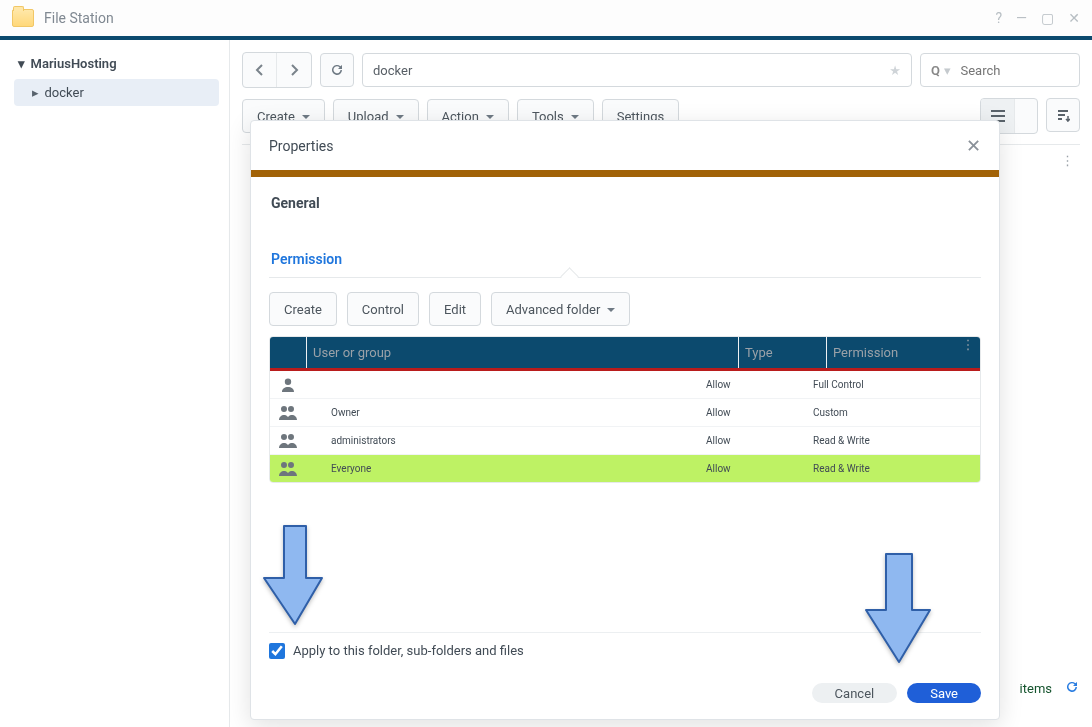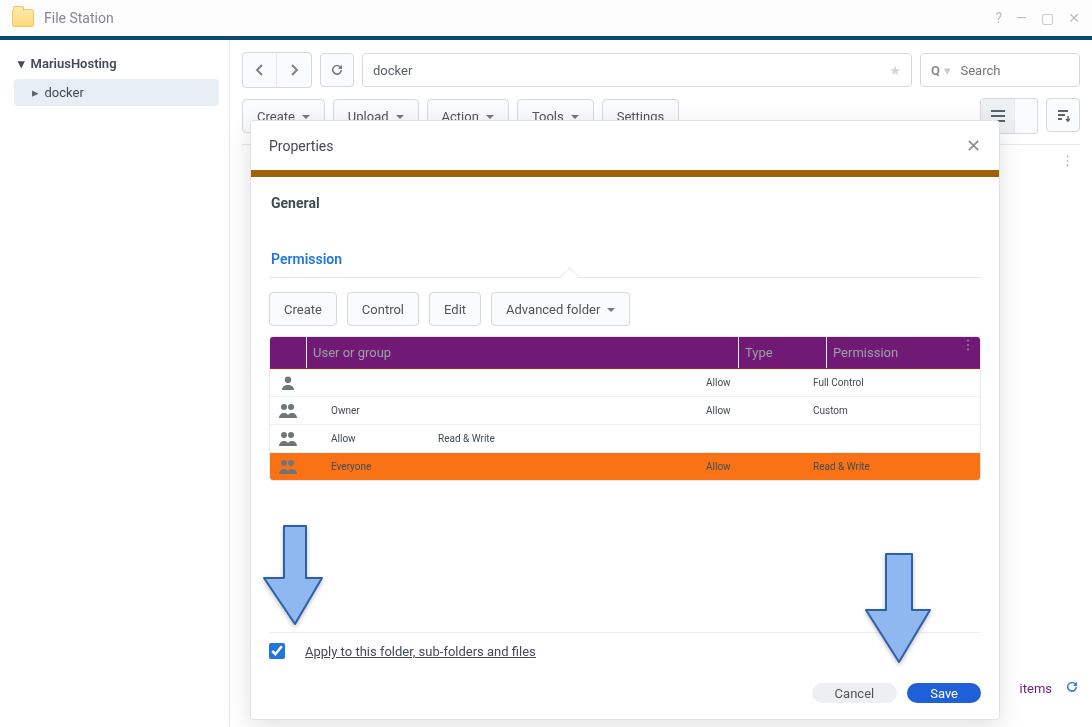--- a/index.html
+++ b/index.html
@@ -34,55 +34,55 @@
 
   .toolbar2 { display: flex; align-items: center; gap: 8px; margin-bottom: 10px; }
   .tbtn { height: 34px; border: 1px solid #d4d9dd; border-radius: 4px; background: #fafbfc; padding: 0 14px; display: flex; align-items: center; color: #4d565e; cursor: pointer; gap: 5px; }
   .tbtn .caret::after { content: ""; display: inline-block; border: 4px solid transparent; border-top-color: #6f7a84; margin-left: 2px; position: relative; top: 2px; }
   .toolbar2 .spacer { flex: 1; }
   .view-btns { display: flex; gap: 8px; }
 
   .file-area { border-top: 1px solid #e6e9eb; position: relative; height: 560px; }
 
   
-  .strip { position: absolute; right: 0; bottom: 6px; display: flex; align-items: center; gap: 12px; color: #701a75; font-size: 13px; }
+  .strip { position: absolute; right: 0; bottom: 6px; display: flex; align-items: center; gap: 12px; color: #14532d; font-size: 13px; }
   .strip .refresh { color: #2a7de1; }
 
   
   .modal { position: absolute; top: 120px; left: 250px; width: 750px; height: 600px; background: #fff; border: 1px solid #dfe3e7; border-radius: 4px; box-shadow: 0 6px 24px rgba(0,0,0,0.12); display: flex; flex-direction: column; }
   .modal-header { padding: 14px 18px; display: flex; justify-content: space-between; align-items: center; border-bottom: 7px solid #a16207; }
   .modal-header .title { font-weight: 400; color: #414b55; font-size: 14px; }
   .modal-header .close { color: #8a9199; cursor: pointer; font-size: 18px; }
   .modal-body { flex: 1; padding: 0 18px 12px 18px; display: flex; flex-direction: column; overflow: hidden; }
 
   .tabs { display: flex; border-bottom: 1px solid #e6e9eb; gap: 22px; padding-top: 10px; flex-direction: column; }
   .tab { padding: 8px 2px 10px 2px; font-size: 14px; color: #414b55; cursor: pointer; position: relative; }
   .tab.bold { font-weight: 700; }
   .tab.active { color: #1f76dd; font-weight: 600; }
   .tab.active::after { content: ""; position: absolute; left: 42%; bottom: -1px; width: 12px; height: 12px; background: #fff; border-left: 1px solid #e6e9eb; border-top: 1px solid #e6e9eb; transform: rotate(45deg) translateY(7px); }
 
   .perm-toolbar { display: flex; gap: 10px; margin: 14px 0 10px 0; }
 
   .perm-table { border: 1px solid #e6e9eb; border-radius: 4px; overflow: hidden; }
-  .perm-head { display: flex; background: #701a75; border-bottom: 1px solid #b91c1c; color: #9aa1a8; font-size: 13px; }
+  .perm-head { display: flex; background: #0c4a6e; border-bottom: 3px solid #b91c1c; color: #9aa1a8; font-size: 13px; }
   .cell-icon { width: 36px; display:flex; align-items:center; justify-content:center; }
   .cell-user { flex: 1; padding: 8px 6px; }
   .cell-type { width: 88px; padding: 8px 6px; }
   .cell-perm { width: 130px; padding: 8px 6px; }
   .cell-dots { width: 24px; text-align:center; color:#9aa1a8; }
   .perm-head .cell-user, .perm-head .cell-type, .perm-head .cell-perm { border-left: 1px solid #eef1f3; }
 
   .perm-row { display: flex; align-items: center; border-bottom: 1px solid #f1f3f5; font-size: 10px; color: #414b55; gap: 19px; }
   .perm-row:last-child { border-bottom: none; }
-  .perm-row.sel { background: #f97316; }
+  .perm-row.sel { background: #bef264; }
   .user-ico { color: #6e767d; }
 
   .apply-row { margin-top: auto; padding-top: 10px; display: block; }
   .apply-row hr { border: none; border-top: 1px solid #eceff1; margin-bottom: 10px; }
-  .apply-row label { display: flex; align-items: flex-end; gap: 20px; font-size: 13px; color: #414b55; text-decoration: underline; }
+  .apply-row label { display: flex; align-items: flex-start; gap: 8px; font-size: 13px; color: #414b55; }
   .apply-row input[type=checkbox] { width: 16px; height: 16px; accent-color: #1f76dd; }
 
   .modal-footer { padding: 12px 18px 16px 18px; display: flex; justify-content: flex-end; gap: 10px; }
   .btn { height: 20px; border-radius: 16px; padding: 0 22px; font-size: 13px; cursor: pointer; border: 1px solid transparent; }
   .btn-cancel { background: #edf0f2; color: #4d565e; }
   .btn-save { background: #1f5fd8; color: #fff; }
 
   
   .arrow-annot { position: absolute; filter: drop-shadow(0 2px 2px rgba(0,0,0,0.25)); }
   .arrow-annot svg path { fill: #8fb8f0; stroke: #2f5fa8; stroke-width: 2; stroke-linejoin: round; }
@@ -258,20 +258,21 @@
             <div class="cell-type">Allow</div>
             <div class="cell-perm">Custom</div>
             <div class="cell-dots"></div>
           </div>
           <div class="perm-row">
             <div class="cell-icon user-ico">
               <svg width="18" height="14" viewBox="0 0 18 14">
                 <path d="M5 6a3 3 0 1 0 0-6 3 3 0 0 0 0 6zm7 0a3 3 0 1 0 0-6 3 3 0 0 0 0 6zM0 14c0-3 2.5-5 5-5s5 2 5 5zm8 0c0-3 2.5-5 5-5s5 2 5 5z" fill="#6e767d"></path>
               </svg>
             </div>
+            <div class="cell-user">administrators</div>
             <div class="cell-type">Allow</div>
             <div class="cell-perm">Read &amp; Write</div>
             <div class="cell-dots"></div>
           </div>
           <div class="perm-row sel">
             <div class="cell-icon user-ico">
               <svg width="18" height="14" viewBox="0 0 18 14">
                 <path d="M5 6a3 3 0 1 0 0-6 3 3 0 0 0 0 6zm7 0a3 3 0 1 0 0-6 3 3 0 0 0 0 6zM0 14c0-3 2.5-5 5-5s5 2 5 5zm8 0c0-3 2.5-5 5-5s5 2 5 5z" fill="#6e767d"></path>
               </svg>
             </div>

